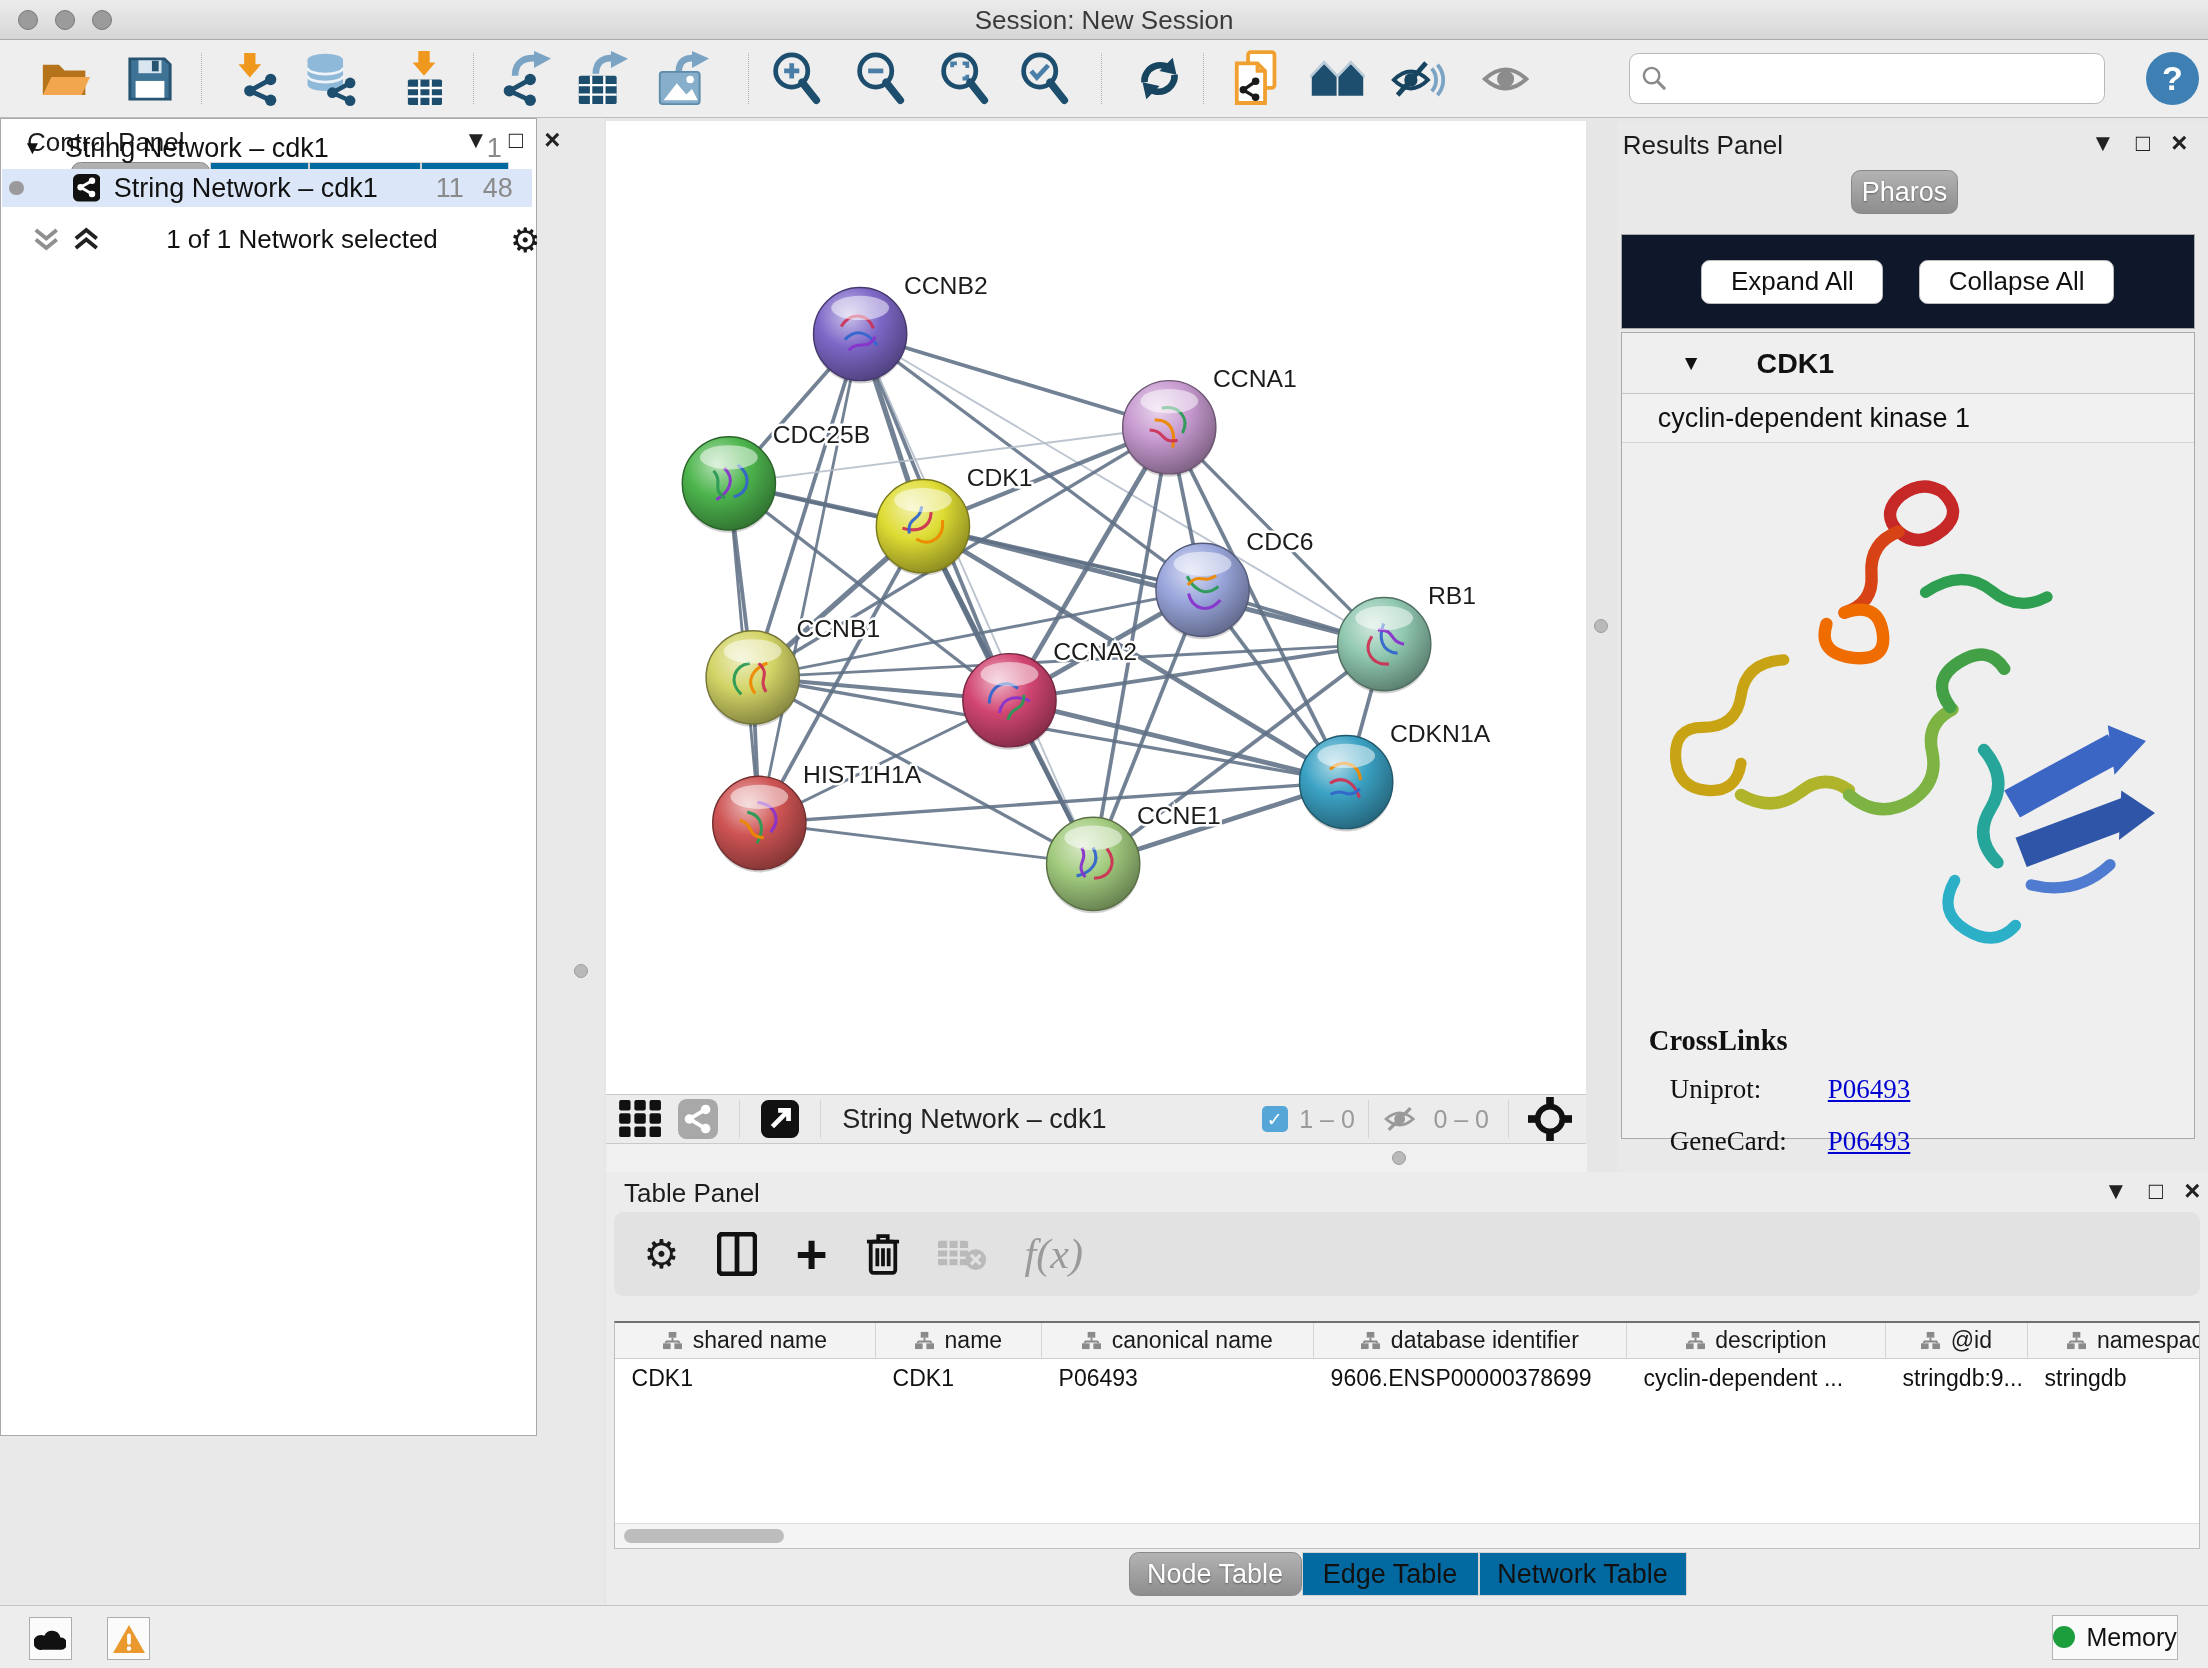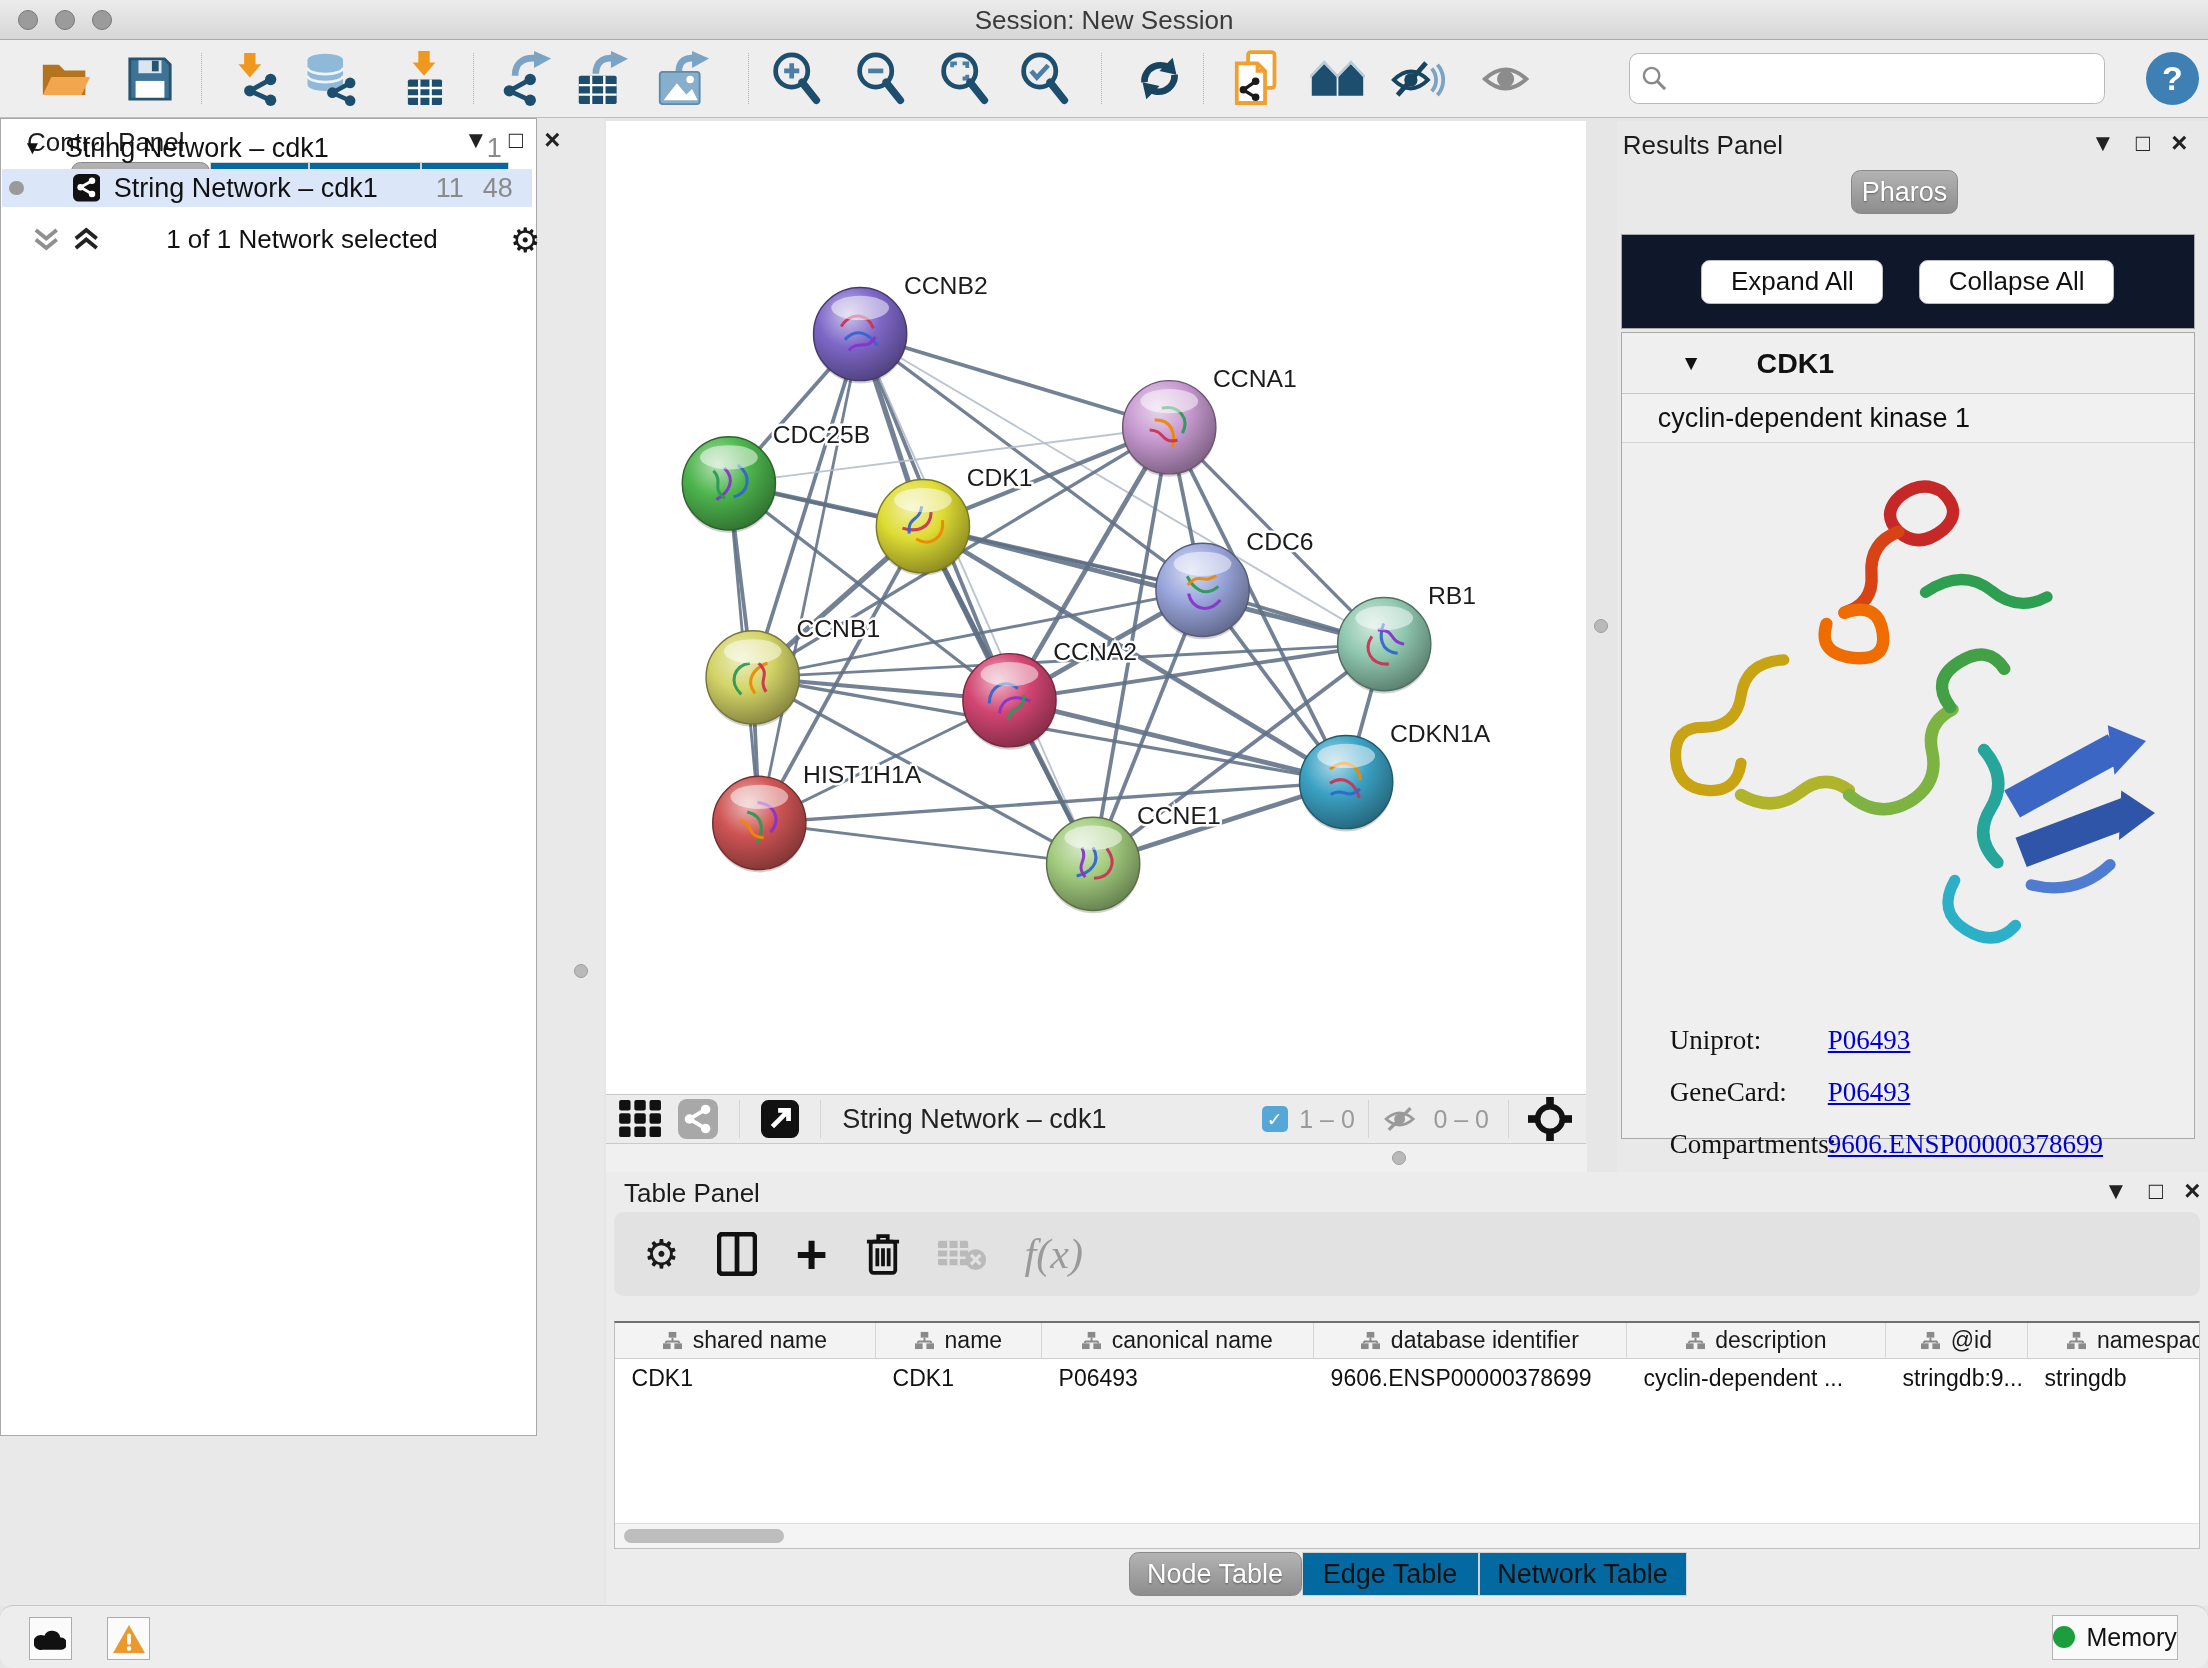--- a/index.html
+++ b/index.html
@@ -66,21 +66,21 @@
   #tp-table { position:absolute; left:7.6px; top:133px; width:1586px; height:228px; background:#fff; border:1px solid #bfbfbf; border-top:2.9px solid #6f6f6f; overflow:hidden;margin-top:16px; }
   #thead { display:flex; height:36px; background:#f3f3f3; border-bottom:1px solid #cfcfcf; }
   .th { display:flex; align-items:center; justify-content:center; gap:9.5px; font-size:23px; color:#1a1a1a; border-right:1px solid #d5d5d5; flex:none; }
   #trow { display:flex; height:38px; }
   .td { display:flex; align-items:center; padding-left:17px; font-size:23px; color:#111; flex:none; }
   #hscroll { position:absolute; left:0; bottom:0; width:100%; height:25px; background:#f4f4f4; border-top:1px solid #ddd; }
   #hthumb { position:absolute; left:9.5px; top:4.8px; width:160px; height:14.3px; border-radius:7.6px; background:#bdbdbd; }
   #tp-tabs { position:absolute; left:0; top:380px; width:1603px; text-align:center; }
 
   
-  #statusbar { left:0; top:1605px; width:2208px; height:63px; background:#ededed; border-top:1.9px solid #c6c6c6;border-radius:13px; }
+  #statusbar { left:0; top:1605px; width:2208px; height:63px; background:#ededed; border-top:1.9px solid #c6c6c6; }
   .sb-box { top:11.4px; width:43px; height:43px; background:#fbfbfb; border:1.9px solid #adadad; display:flex; align-items:center; justify-content:center; }
   #memory-btn { left:2052px; top:8.6px; width:126px; height:45px; background:#fafafa; border:1.9px solid #b5b5b5; display:flex; align-items:center; justify-content:center; gap:11.4px; font-size:25px; color:#111; }
   #memory-dot { width:22px; height:22px; border-radius:50%; background:#1d9e3c; }
 
   svg { display:block; }
   text { font-family:"Liberation Sans", sans-serif; }
 </style>
 </head>
 <body>
 
@@ -613,20 +613,21 @@
         <path d="M262,376 q-16,28 10,44 q26,16 44,-4" stroke="#2bb0c8" stroke-width="10"></path>
       </g>
       <polygon points="306,296 398,246 412,270 320,320" fill="#3b66c4"></polygon>
       <polygon points="316,338 412,302 422,328 326,364" fill="#2f55a8"></polygon>
       <polygon points="398,238 432,252 404,282" fill="#3b66c4"></polygon>
       <polygon points="410,296 440,316 408,340" fill="#2f55a8"></polygon>
       <path d="M330,380 q40,10 70,-18" fill="none" stroke="#4f7bd0" stroke-width="10" stroke-linecap="round"></path>
     </svg>
 
     <div id="crosslinks">
+      <h3>CrossLinks</h3>
       <div id="cl-rows">
           <div class="cl-row">
             <span class="cl-label">Uniprot:</span>
             <a href="#">P06493</a>
           </div>
           <div class="cl-row">
             <span class="cl-label">GeneCard:</span>
             <a href="#">P06493</a>
           </div>
           <div class="cl-row">

